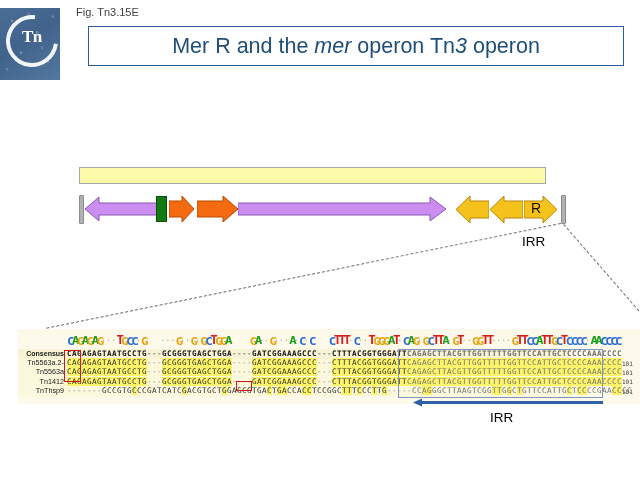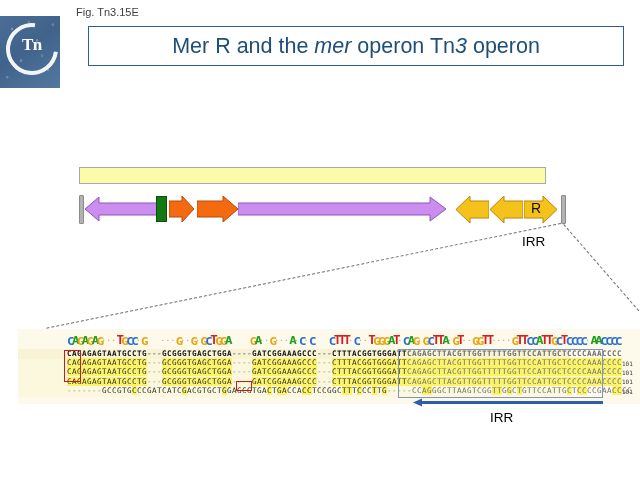--- a/index.html
+++ b/index.html
@@ -4,21 +4,21 @@
 <style>
   html,body{margin:0;padding:0;}
   body{
     width:640px;height:480px;overflow:hidden;position:relative;
     background:#ffffff;
     font-family:"Liberation Sans", sans-serif;
   }
 
   
   #logo{
-    position:absolute;left:0;top:16px;width:60px;height:72px;
+    position:absolute;left:0;top:8px;width:60px;height:72px;
     background:
       radial-gradient(circle at 20% 18%, rgba(255,255,255,.30) 0 1.1px, transparent 1.6px),
       radial-gradient(circle at 62% 34%, rgba(255,255,255,.26) 0 1.1px, transparent 1.6px),
       radial-gradient(circle at 35% 62%, rgba(255,255,255,.24) 0 1.1px, transparent 1.6px),
       radial-gradient(circle at 80% 75%, rgba(255,255,255,.22) 0 1.1px, transparent 1.6px),
       radial-gradient(circle at 12% 85%, rgba(255,255,255,.22) 0 1.1px, transparent 1.6px),
       radial-gradient(circle at 88% 12%, rgba(255,255,255,.20) 0 1.1px, transparent 1.6px),
       radial-gradient(circle at 48% 8%,  rgba(255,255,255,.18) 0 1px, transparent 1.5px),
       radial-gradient(circle at 70% 55%, rgba(255,255,255,.18) 0 1px, transparent 1.5px),
       linear-gradient(145deg,#4a6e96 0%,#41638b 45%,#53789f 100%);
@@ -203,20 +203,27 @@
   <div class="leader" style="left:564px;top:224px;width:135px;transform:rotate(49deg);"></div>
 </div>
 
 <div id="aln">
 
   <div id="consensus-band"></div>
   <div id="rows-band"></div>
 
   <div id="logo-row"><span class="bC" style="width:4.95px;transform:scaleY(0.80);transform-origin:bottom;">C</span><span class="bA" style="width:4.95px;transform:scaleY(0.89);transform-origin:bottom;">A</span><span class="bG" style="width:4.95px;transform:scaleY(0.80);transform-origin:bottom;">G</span><span class="bA" style="width:4.95px;transform:scaleY(0.89);transform-origin:bottom;">A</span><span class="bG" style="width:4.95px;transform:scaleY(0.80);transform-origin:bottom;">G</span><span class="bA" style="width:4.95px;transform:scaleY(0.89);transform-origin:bottom;">A</span><span class="bG" style="width:4.95px;transform:scaleY(0.80);transform-origin:bottom;">G</span><span class="bd" style="width:4.95px;font-size:7px;vertical-align:bottom;">.</span><span class="bd" style="width:4.95px;font-size:7px;vertical-align:bottom;">.</span><span class="bd" style="width:4.95px;font-size:7px;vertical-align:bottom;">.</span><span class="bT" style="width:4.95px;transform:scaleY(0.98);transform-origin:bottom;">T</span><span class="bG" style="width:4.95px;transform:scaleY(0.80);transform-origin:bottom;">G</span><span class="bC" style="width:4.95px;transform:scaleY(0.80);transform-origin:bottom;">C</span><span class="bC" style="width:4.95px;transform:scaleY(0.80);transform-origin:bottom;">C</span><span class="bd" style="width:4.95px;font-size:7px;vertical-align:bottom;">.</span><span class="bG" style="width:4.95px;transform:scaleY(0.80);transform-origin:bottom;">G</span><span style="width:4.95px;">&nbsp;</span><span style="width:4.95px;">&nbsp;</span><span style="width:4.95px;">&nbsp;</span><span class="bd" style="width:4.95px;font-size:7px;vertical-align:bottom;">.</span><span class="bd" style="width:4.95px;font-size:7px;vertical-align:bottom;">.</span><span class="bd" style="width:4.95px;font-size:7px;vertical-align:bottom;">.</span><span class="bG" style="width:4.95px;transform:scaleY(0.80);transform-origin:bottom;">G</span><span class="bd" style="width:4.95px;font-size:7px;vertical-align:bottom;">.</span><span class="bd" style="width:4.95px;font-size:7px;vertical-align:bottom;">.</span><span class="bG" style="width:4.95px;transform:scaleY(0.80);transform-origin:bottom;">G</span><span class="bd" style="width:4.95px;font-size:7px;vertical-align:bottom;">.</span><span class="bG" style="width:4.95px;transform:scaleY(0.80);transform-origin:bottom;">G</span><span class="bC" style="width:4.95px;transform:scaleY(0.80);transform-origin:bottom;">C</span><span class="bT" style="width:4.95px;transform:scaleY(0.98);transform-origin:bottom;">T</span><span class="bG" style="width:4.95px;transform:scaleY(0.80);transform-origin:bottom;">G</span><span class="bG" style="width:4.95px;transform:scaleY(0.80);transform-origin:bottom;">G</span><span class="bA" style="width:4.95px;transform:scaleY(0.89);transform-origin:bottom;">A</span><span style="width:4.95px;">&nbsp;</span><span style="width:4.95px;">&nbsp;</span><span style="width:4.95px;">&nbsp;</span><span style="width:4.95px;">&nbsp;</span><span class="bG" style="width:4.95px;transform:scaleY(0.80);transform-origin:bottom;">G</span><span class="bA" style="width:4.95px;transform:scaleY(0.89);transform-origin:bottom;">A</span><span class="bd" style="width:4.95px;font-size:7px;vertical-align:bottom;">.</span><span class="bd" style="width:4.95px;font-size:7px;vertical-align:bottom;">.</span><span class="bG" style="width:4.95px;transform:scaleY(0.80);transform-origin:bottom;">G</span><span class="bd" style="width:4.95px;font-size:7px;vertical-align:bottom;">.</span><span class="bd" style="width:4.95px;font-size:7px;vertical-align:bottom;">.</span><span class="bd" style="width:4.95px;font-size:7px;vertical-align:bottom;">.</span><span class="bA" style="width:4.95px;transform:scaleY(0.89);transform-origin:bottom;">A</span><span class="bd" style="width:4.95px;font-size:7px;vertical-align:bottom;">.</span><span class="bC" style="width:4.95px;transform:scaleY(0.80);transform-origin:bottom;">C</span><span class="bd" style="width:4.95px;font-size:7px;vertical-align:bottom;">.</span><span class="bC" style="width:4.95px;transform:scaleY(0.80);transform-origin:bottom;">C</span><span style="width:4.95px;">&nbsp;</span><span style="width:4.95px;">&nbsp;</span><span style="width:4.95px;">&nbsp;</span><span class="bC" style="width:4.95px;transform:scaleY(0.80);transform-origin:bottom;">C</span><span class="bT" style="width:4.95px;transform:scaleY(0.98);transform-origin:bottom;">T</span><span class="bT" style="width:4.95px;transform:scaleY(0.98);transform-origin:bottom;">T</span><span class="bT" style="width:4.95px;transform:scaleY(0.98);transform-origin:bottom;">T</span><span class="bd" style="width:4.95px;font-size:7px;vertical-align:bottom;">.</span><span class="bC" style="width:4.95px;transform:scaleY(0.80);transform-origin:bottom;">C</span><span class="bd" style="width:4.95px;font-size:7px;vertical-align:bottom;">.</span><span class="bd" style="width:4.95px;font-size:7px;vertical-align:bottom;">.</span><span class="bT" style="width:4.95px;transform:scaleY(0.98);transform-origin:bottom;">T</span><span class="bG" style="width:4.95px;transform:scaleY(0.80);transform-origin:bottom;">G</span><span class="bG" style="width:4.95px;transform:scaleY(0.80);transform-origin:bottom;">G</span><span class="bG" style="width:4.95px;transform:scaleY(0.80);transform-origin:bottom;">G</span><span class="bA" style="width:4.95px;transform:scaleY(0.89);transform-origin:bottom;">A</span><span class="bT" style="width:4.95px;transform:scaleY(0.98);transform-origin:bottom;">T</span><span class="bd" style="width:4.95px;font-size:7px;vertical-align:bottom;">.</span><span class="bC" style="width:4.95px;transform:scaleY(0.80);transform-origin:bottom;">C</span><span class="bA" style="width:4.95px;transform:scaleY(0.89);transform-origin:bottom;">A</span><span class="bG" style="width:4.95px;transform:scaleY(0.80);transform-origin:bottom;">G</span><span class="bd" style="width:4.95px;font-size:7px;vertical-align:bottom;">.</span><span class="bG" style="width:4.95px;transform:scaleY(0.80);transform-origin:bottom;">G</span><span class="bC" style="width:4.95px;transform:scaleY(0.80);transform-origin:bottom;">C</span><span class="bT" style="width:4.95px;transform:scaleY(0.98);transform-origin:bottom;">T</span><span class="bT" style="width:4.95px;transform:scaleY(0.98);transform-origin:bottom;">T</span><span class="bA" style="width:4.95px;transform:scaleY(0.89);transform-origin:bottom;">A</span><span class="bd" style="width:4.95px;font-size:7px;vertical-align:bottom;">.</span><span class="bG" style="width:4.95px;transform:scaleY(0.80);transform-origin:bottom;">G</span><span class="bT" style="width:4.95px;transform:scaleY(0.98);transform-origin:bottom;">T</span><span class="bd" style="width:4.95px;font-size:7px;vertical-align:bottom;">.</span><span class="bd" style="width:4.95px;font-size:7px;vertical-align:bottom;">.</span><span class="bG" style="width:4.95px;transform:scaleY(0.80);transform-origin:bottom;">G</span><span class="bG" style="width:4.95px;transform:scaleY(0.80);transform-origin:bottom;">G</span><span class="bT" style="width:4.95px;transform:scaleY(0.98);transform-origin:bottom;">T</span><span class="bT" style="width:4.95px;transform:scaleY(0.98);transform-origin:bottom;">T</span><span class="bd" style="width:4.95px;font-size:7px;vertical-align:bottom;">.</span><span class="bd" style="width:4.95px;font-size:7px;vertical-align:bottom;">.</span><span class="bd" style="width:4.95px;font-size:7px;vertical-align:bottom;">.</span><span class="bd" style="width:4.95px;font-size:7px;vertical-align:bottom;">.</span><span class="bG" style="width:4.95px;transform:scaleY(0.80);transform-origin:bottom;">G</span><span class="bT" style="width:4.95px;transform:scaleY(0.98);transform-origin:bottom;">T</span><span class="bT" style="width:4.95px;transform:scaleY(0.98);transform-origin:bottom;">T</span><span class="bC" style="width:4.95px;transform:scaleY(0.80);transform-origin:bottom;">C</span><span class="bC" style="width:4.95px;transform:scaleY(0.80);transform-origin:bottom;">C</span><span class="bA" style="width:4.95px;transform:scaleY(0.89);transform-origin:bottom;">A</span><span class="bT" style="width:4.95px;transform:scaleY(0.98);transform-origin:bottom;">T</span><span class="bT" style="width:4.95px;transform:scaleY(0.98);transform-origin:bottom;">T</span><span class="bG" style="width:4.95px;transform:scaleY(0.80);transform-origin:bottom;">G</span><span class="bC" style="width:4.95px;transform:scaleY(0.80);transform-origin:bottom;">C</span><span class="bT" style="width:4.95px;transform:scaleY(0.98);transform-origin:bottom;">T</span><span class="bC" style="width:4.95px;transform:scaleY(0.80);transform-origin:bottom;">C</span><span class="bC" style="width:4.95px;transform:scaleY(0.80);transform-origin:bottom;">C</span><span class="bC" style="width:4.95px;transform:scaleY(0.80);transform-origin:bottom;">C</span><span class="bC" style="width:4.95px;transform:scaleY(0.80);transform-origin:bottom;">C</span><span class="bd" style="width:4.95px;font-size:7px;vertical-align:bottom;">.</span><span class="bA" style="width:4.95px;transform:scaleY(0.89);transform-origin:bottom;">A</span><span class="bA" style="width:4.95px;transform:scaleY(0.89);transform-origin:bottom;">A</span><span class="bC" style="width:4.95px;transform:scaleY(0.80);transform-origin:bottom;">C</span><span class="bC" style="width:4.95px;transform:scaleY(0.80);transform-origin:bottom;">C</span><span class="bC" style="width:4.95px;transform:scaleY(0.80);transform-origin:bottom;">C</span><span class="bC" style="width:4.95px;transform:scaleY(0.80);transform-origin:bottom;">C</span></div>
 
+  <div id="names">
+    <div class="nm hdr">Consensus</div>
+    <div class="nm">Tn5563a.2-</div>
+    <div class="nm">Tn5563a</div>
+    <div class="nm">Tn1412</div>
+    <div class="nm">TnThsp9</div>
+  </div>
 
   <div id="seqwrap">
     <div class="seqrow cons"><span class="" style="">C</span><span class="" style="">A</span><span class="" style="">G</span><span class="" style="">A</span><span class="" style="">G</span><span class="" style="">A</span><span class="" style="">G</span><span class="" style="">T</span><span class="" style="">A</span><span class="" style="">A</span><span class="" style="">T</span><span class="" style="">G</span><span class="" style="">C</span><span class="" style="">C</span><span class="" style="">T</span><span class="" style="">G</span><span class="" style="color:#8f8f8f;">-</span><span class="" style="color:#8f8f8f;">-</span><span class="" style="color:#8f8f8f;">-</span><span class="" style="">G</span><span class="" style="">C</span><span class="" style="">G</span><span class="" style="">G</span><span class="" style="">G</span><span class="" style="">T</span><span class="" style="">G</span><span class="" style="">A</span><span class="" style="">G</span><span class="" style="">C</span><span class="" style="">T</span><span class="" style="">G</span><span class="" style="">G</span><span class="" style="">A</span><span class="" style="color:#8f8f8f;">-</span><span class="" style="color:#8f8f8f;">-</span><span class="" style="color:#8f8f8f;">-</span><span class="" style="color:#8f8f8f;">-</span><span class="" style="">G</span><span class="" style="">A</span><span class="" style="">T</span><span class="" style="">C</span><span class="" style="">G</span><span class="" style="">G</span><span class="" style="">A</span><span class="" style="">A</span><span class="" style="">A</span><span class="" style="">G</span><span class="" style="">C</span><span class="" style="">C</span><span class="" style="">C</span><span class="" style="color:#8f8f8f;">-</span><span class="" style="color:#8f8f8f;">-</span><span class="" style="color:#8f8f8f;">-</span><span class="" style="">C</span><span class="" style="">T</span><span class="" style="">T</span><span class="" style="">T</span><span class="" style="">A</span><span class="" style="">C</span><span class="" style="">G</span><span class="" style="">G</span><span class="" style="">T</span><span class="" style="">G</span><span class="" style="">G</span><span class="" style="">G</span><span class="" style="">A</span><span class="" style="">T</span><span class="" style="">T</span><span class="" style="color:#6e6e6e;">C</span><span class="" style="color:#6e6e6e;">A</span><span class="" style="color:#6e6e6e;">G</span><span class="" style="color:#6e6e6e;">A</span><span class="" style="color:#6e6e6e;">G</span><span class="" style="color:#6e6e6e;">C</span><span class="" style="color:#6e6e6e;">T</span><span class="" style="color:#6e6e6e;">T</span><span class="" style="color:#6e6e6e;">A</span><span class="" style="color:#6e6e6e;">C</span><span class="" style="color:#6e6e6e;">G</span><span class="" style="color:#6e6e6e;">T</span><span class="" style="color:#6e6e6e;">T</span><span class="" style="color:#6e6e6e;">G</span><span class="" style="color:#6e6e6e;">G</span><span class="" style="color:#6e6e6e;">T</span><span class="" style="color:#6e6e6e;">T</span><span class="" style="color:#6e6e6e;">T</span><span class="" style="color:#6e6e6e;">T</span><span class="" style="color:#6e6e6e;">T</span><span class="" style="color:#6e6e6e;">G</span><span class="" style="color:#6e6e6e;">G</span><span class="" style="color:#6e6e6e;">T</span><span class="" style="color:#6e6e6e;">T</span><span class="" style="color:#6e6e6e;">C</span><span class="" style="color:#6e6e6e;">C</span><span class="" style="color:#6e6e6e;">A</span><span class="" style="color:#6e6e6e;">T</span><span class="" style="color:#6e6e6e;">T</span><span class="" style="color:#6e6e6e;">G</span><span class="" style="color:#6e6e6e;">C</span><span class="" style="color:#6e6e6e;">T</span><span class="" style="color:#6e6e6e;">C</span><span class="" style="color:#6e6e6e;">C</span><span class="" style="color:#6e6e6e;">C</span><span class="" style="color:#6e6e6e;">C</span><span class="" style="color:#6e6e6e;">A</span><span class="" style="color:#6e6e6e;">A</span><span class="" style="color:#6e6e6e;">A</span><span class="" style="color:#6e6e6e;">C</span><span class="" style="color:#6e6e6e;">C</span><span class="" style="color:#6e6e6e;">C</span><span class="" style="color:#6e6e6e;">C</span></div>
     <div class="seqrow"><span class="hl" style="">C</span><span class="hl" style="">A</span><span class="hl" style="">G</span><span class="hl" style="">A</span><span class="hl" style="">G</span><span class="hl" style="">A</span><span class="hl" style="">G</span><span class="hl" style="">T</span><span class="hl" style="">A</span><span class="hl" style="">A</span><span class="hl" style="">T</span><span class="hl" style="">G</span><span class="hl" style="">C</span><span class="hl" style="">C</span><span class="hl" style="">T</span><span class="hl" style="">G</span><span class="" style="color:#8f8f8f;">-</span><span class="" style="color:#8f8f8f;">-</span><span class="" style="color:#8f8f8f;">-</span><span class="hl" style="">G</span><span class="hl" style="">C</span><span class="hl" style="">G</span><span class="hl" style="">G</span><span class="hl" style="">G</span><span class="hl" style="">T</span><span class="hl" style="">G</span><span class="hl" style="">A</span><span class="hl" style="">G</span><span class="hl" style="">C</span><span class="hl" style="">T</span><span class="hl" style="">G</span><span class="hl" style="">G</span><span class="hl" style="">A</span><span class="" style="color:#8f8f8f;">-</span><span class="" style="color:#8f8f8f;">-</span><span class="" style="color:#8f8f8f;">-</span><span class="" style="color:#8f8f8f;">-</span><span class="hl" style="">G</span><span class="hl" style="">A</span><span class="hl" style="">T</span><span class="hl" style="">C</span><span class="hl" style="">G</span><span class="hl" style="">G</span><span class="hl" style="">A</span><span class="hl" style="">A</span><span class="hl" style="">A</span><span class="hl" style="">G</span><span class="hl" style="">C</span><span class="hl" style="">C</span><span class="hl" style="">C</span><span class="" style="color:#8f8f8f;">-</span><span class="" style="color:#8f8f8f;">-</span><span class="" style="color:#8f8f8f;">-</span><span class="hl" style="">C</span><span class="hl" style="">T</span><span class="hl" style="">T</span><span class="hl" style="">T</span><span class="hl" style="">A</span><span class="hl" style="">C</span><span class="hl" style="">G</span><span class="hl" style="">G</span><span class="hl" style="">T</span><span class="hl" style="">G</span><span class="hl" style="">G</span><span class="hl" style="">G</span><span class="hl" style="">A</span><span class="hl" style="">T</span><span class="hl" style="">T</span><span class="hl" style="color:#6e6e6e;">C</span><span class="hl" style="color:#6e6e6e;">A</span><span class="hl" style="color:#6e6e6e;">G</span><span class="hl" style="color:#6e6e6e;">A</span><span class="hl" style="color:#6e6e6e;">G</span><span class="hl" style="color:#6e6e6e;">C</span><span class="hl" style="color:#6e6e6e;">T</span><span class="hl" style="color:#6e6e6e;">T</span><span class="hl" style="color:#6e6e6e;">A</span><span class="hl" style="color:#6e6e6e;">C</span><span class="hl" style="color:#6e6e6e;">G</span><span class="hl" style="color:#6e6e6e;">T</span><span class="hl" style="color:#6e6e6e;">T</span><span class="hl" style="color:#6e6e6e;">G</span><span class="hl" style="color:#6e6e6e;">G</span><span class="hl" style="color:#6e6e6e;">T</span><span class="hl" style="color:#6e6e6e;">T</span><span class="hl" style="color:#6e6e6e;">T</span><span class="hl" style="color:#6e6e6e;">T</span><span class="hl" style="color:#6e6e6e;">T</span><span class="hl" style="color:#6e6e6e;">G</span><span class="hl" style="color:#6e6e6e;">G</span><span class="hl" style="color:#6e6e6e;">T</span><span class="hl" style="color:#6e6e6e;">T</span><span class="hl" style="color:#6e6e6e;">C</span><span class="hl" style="color:#6e6e6e;">C</span><span class="hl" style="color:#6e6e6e;">A</span><span class="hl" style="color:#6e6e6e;">T</span><span class="hl" style="color:#6e6e6e;">T</span><span class="hl" style="color:#6e6e6e;">G</span><span class="hl" style="color:#6e6e6e;">C</span><span class="hl" style="color:#6e6e6e;">T</span><span class="hl" style="color:#6e6e6e;">C</span><span class="hl" style="color:#6e6e6e;">C</span><span class="hl" style="color:#6e6e6e;">C</span><span class="hl" style="color:#6e6e6e;">C</span><span class="hl" style="color:#6e6e6e;">A</span><span class="hl" style="color:#6e6e6e;">A</span><span class="hl" style="color:#6e6e6e;">A</span><span class="hl" style="color:#6e6e6e;">C</span><span class="hl" style="color:#6e6e6e;">C</span><span class="hl" style="color:#6e6e6e;">C</span><span class="hl" style="color:#6e6e6e;">C</span></div>
     <div class="seqrow"><span class="hl" style="">C</span><span class="hl" style="">A</span><span class="hl" style="">G</span><span class="hl" style="">A</span><span class="hl" style="">G</span><span class="hl" style="">A</span><span class="hl" style="">G</span><span class="hl" style="">T</span><span class="hl" style="">A</span><span class="hl" style="">A</span><span class="hl" style="">T</span><span class="hl" style="">G</span><span class="hl" style="">C</span><span class="hl" style="">C</span><span class="hl" style="">T</span><span class="hl" style="">G</span><span class="" style="color:#8f8f8f;">-</span><span class="" style="color:#8f8f8f;">-</span><span class="" style="color:#8f8f8f;">-</span><span class="hl" style="">G</span><span class="hl" style="">C</span><span class="hl" style="">G</span><span class="hl" style="">G</span><span class="hl" style="">G</span><span class="hl" style="">T</span><span class="hl" style="">G</span><span class="hl" style="">A</span><span class="hl" style="">G</span><span class="hl" style="">C</span><span class="hl" style="">T</span><span class="hl" style="">G</span><span class="hl" style="">G</span><span class="hl" style="">A</span><span class="" style="color:#8f8f8f;">-</span><span class="" style="color:#8f8f8f;">-</span><span class="" style="color:#8f8f8f;">-</span><span class="" style="color:#8f8f8f;">-</span><span class="hl" style="">G</span><span class="hl" style="">A</span><span class="hl" style="">T</span><span class="hl" style="">C</span><span class="hl" style="">G</span><span class="hl" style="">G</span><span class="hl" style="">A</span><span class="hl" style="">A</span><span class="hl" style="">A</span><span class="hl" style="">G</span><span class="hl" style="">C</span><span class="hl" style="">C</span><span class="hl" style="">C</span><span class="" style="color:#8f8f8f;">-</span><span class="" style="color:#8f8f8f;">-</span><span class="" style="color:#8f8f8f;">-</span><span class="hl" style="">C</span><span class="hl" style="">T</span><span class="hl" style="">T</span><span class="hl" style="">T</span><span class="hl" style="">A</span><span class="hl" style="">C</span><span class="hl" style="">G</span><span class="hl" style="">G</span><span class="hl" style="">T</span><span class="hl" style="">G</span><span class="hl" style="">G</span><span class="hl" style="">G</span><span class="hl" style="">A</span><span class="hl" style="">T</span><span class="hl" style="">T</span><span class="hl" style="color:#6e6e6e;">C</span><span class="hl" style="color:#6e6e6e;">A</span><span class="hl" style="color:#6e6e6e;">G</span><span class="hl" style="color:#6e6e6e;">A</span><span class="hl" style="color:#6e6e6e;">G</span><span class="hl" style="color:#6e6e6e;">C</span><span class="hl" style="color:#6e6e6e;">T</span><span class="hl" style="color:#6e6e6e;">T</span><span class="hl" style="color:#6e6e6e;">A</span><span class="hl" style="color:#6e6e6e;">C</span><span class="hl" style="color:#6e6e6e;">G</span><span class="hl" style="color:#6e6e6e;">T</span><span class="hl" style="color:#6e6e6e;">T</span><span class="hl" style="color:#6e6e6e;">G</span><span class="hl" style="color:#6e6e6e;">G</span><span class="hl" style="color:#6e6e6e;">T</span><span class="hl" style="color:#6e6e6e;">T</span><span class="hl" style="color:#6e6e6e;">T</span><span class="hl" style="color:#6e6e6e;">T</span><span class="hl" style="color:#6e6e6e;">T</span><span class="hl" style="color:#6e6e6e;">G</span><span class="hl" style="color:#6e6e6e;">G</span><span class="hl" style="color:#6e6e6e;">T</span><span class="hl" style="color:#6e6e6e;">T</span><span class="hl" style="color:#6e6e6e;">C</span><span class="hl" style="color:#6e6e6e;">C</span><span class="hl" style="color:#6e6e6e;">A</span><span class="hl" style="color:#6e6e6e;">T</span><span class="hl" style="color:#6e6e6e;">T</span><span class="hl" style="color:#6e6e6e;">G</span><span class="hl" style="color:#6e6e6e;">C</span><span class="hl" style="color:#6e6e6e;">T</span><span class="hl" style="color:#6e6e6e;">C</span><span class="hl" style="color:#6e6e6e;">C</span><span class="hl" style="color:#6e6e6e;">C</span><span class="hl" style="color:#6e6e6e;">C</span><span class="hl" style="color:#6e6e6e;">A</span><span class="hl" style="color:#6e6e6e;">A</span><span class="hl" style="color:#6e6e6e;">A</span><span class="hl" style="color:#6e6e6e;">C</span><span class="hl" style="color:#6e6e6e;">C</span><span class="hl" style="color:#6e6e6e;">C</span><span class="hl" style="color:#6e6e6e;">C</span></div>
     <div class="seqrow"><span class="hl" style="">C</span><span class="hl" style="">A</span><span class="hl" style="">G</span><span class="hl" style="">A</span><span class="hl" style="">G</span><span class="hl" style="">A</span><span class="hl" style="">G</span><span class="hl" style="">T</span><span class="hl" style="">A</span><span class="hl" style="">A</span><span class="hl" style="">T</span><span class="hl" style="">G</span><span class="hl" style="">C</span><span class="hl" style="">C</span><span class="hl" style="">T</span><span class="hl" style="">G</span><span class="" style="color:#8f8f8f;">-</span><span class="" style="color:#8f8f8f;">-</span><span class="" style="color:#8f8f8f;">-</span><span class="hl" style="">G</span><span class="hl" style="">C</span><span class="hl" style="">G</span><span class="hl" style="">G</span><span class="hl" style="">G</span><span class="hl" style="">T</span><span class="hl" style="">G</span><span class="hl" style="">A</span><span class="hl" style="">G</span><span class="hl" style="">C</span><span class="hl" style="">T</span><span class="hl" style="">G</span><span class="hl" style="">G</span><span class="hl" style="">A</span><span class="" style="color:#8f8f8f;">-</span><span class="" style="color:#8f8f8f;">-</span><span class="" style="color:#8f8f8f;">-</span><span class="" style="color:#8f8f8f;">-</span><span class="hl" style="">G</span><span class="hl" style="">A</span><span class="hl" style="">T</span><span class="hl" style="">C</span><span class="hl" style="">G</span><span class="hl" style="">G</span><span class="hl" style="">A</span><span class="hl" style="">A</span><span class="hl" style="">A</span><span class="hl" style="">G</span><span class="hl" style="">C</span><span class="hl" style="">C</span><span class="hl" style="">C</span><span class="" style="color:#8f8f8f;">-</span><span class="" style="color:#8f8f8f;">-</span><span class="" style="color:#8f8f8f;">-</span><span class="hl" style="">C</span><span class="hl" style="">T</span><span class="hl" style="">T</span><span class="hl" style="">T</span><span class="hl" style="">A</span><span class="hl" style="">C</span><span class="hl" style="">G</span><span class="hl" style="">G</span><span class="hl" style="">T</span><span class="hl" style="">G</span><span class="hl" style="">G</span><span class="hl" style="">G</span><span class="hl" style="">A</span><span class="hl" style="">T</span><span class="hl" style="">T</span><span class="hl" style="color:#6e6e6e;">C</span><span class="hl" style="color:#6e6e6e;">A</span><span class="hl" style="color:#6e6e6e;">G</span><span class="hl" style="color:#6e6e6e;">A</span><span class="hl" style="color:#6e6e6e;">G</span><span class="hl" style="color:#6e6e6e;">C</span><span class="hl" style="color:#6e6e6e;">T</span><span class="hl" style="color:#6e6e6e;">T</span><span class="hl" style="color:#6e6e6e;">A</span><span class="hl" style="color:#6e6e6e;">C</span><span class="hl" style="color:#6e6e6e;">G</span><span class="hl" style="color:#6e6e6e;">T</span><span class="hl" style="color:#6e6e6e;">T</span><span class="hl" style="color:#6e6e6e;">G</span><span class="hl" style="color:#6e6e6e;">G</span><span class="hl" style="color:#6e6e6e;">T</span><span class="hl" style="color:#6e6e6e;">T</span><span class="hl" style="color:#6e6e6e;">T</span><span class="hl" style="color:#6e6e6e;">T</span><span class="hl" style="color:#6e6e6e;">T</span><span class="hl" style="color:#6e6e6e;">G</span><span class="hl" style="color:#6e6e6e;">G</span><span class="hl" style="color:#6e6e6e;">T</span><span class="hl" style="color:#6e6e6e;">T</span><span class="hl" style="color:#6e6e6e;">C</span><span class="hl" style="color:#6e6e6e;">C</span><span class="hl" style="color:#6e6e6e;">A</span><span class="hl" style="color:#6e6e6e;">T</span><span class="hl" style="color:#6e6e6e;">T</span><span class="hl" style="color:#6e6e6e;">G</span><span class="hl" style="color:#6e6e6e;">C</span><span class="hl" style="color:#6e6e6e;">T</span><span class="hl" style="color:#6e6e6e;">C</span><span class="hl" style="color:#6e6e6e;">C</span><span class="hl" style="color:#6e6e6e;">C</span><span class="hl" style="color:#6e6e6e;">C</span><span class="hl" style="color:#6e6e6e;">A</span><span class="hl" style="color:#6e6e6e;">A</span><span class="hl" style="color:#6e6e6e;">A</span><span class="hl" style="color:#6e6e6e;">C</span><span class="hl" style="color:#6e6e6e;">C</span><span class="hl" style="color:#6e6e6e;">C</span><span class="hl" style="color:#6e6e6e;">C</span></div>
     <div class="seqrow"><span class="" style="color:#8f8f8f;">-</span><span class="" style="color:#8f8f8f;">-</span><span class="" style="color:#8f8f8f;">-</span><span class="" style="color:#8f8f8f;">-</span><span class="" style="color:#8f8f8f;">-</span><span class="" style="color:#8f8f8f;">-</span><span class="" style="color:#8f8f8f;">-</span><span class="" style="">G</span><span class="" style="">C</span><span class="" style="">C</span><span class="" style="">G</span><span class="" style="">T</span><span class="" style="">G</span><span class="hl" style="">C</span><span class="" style="">C</span><span class="" style="">C</span><span class="" style="">G</span><span class="" style="">A</span><span class="" style="">T</span><span class="" style="">C</span><span class="" style="">A</span><span class="" style="">T</span><span class="" style="">C</span><span class="hl" style="">G</span><span class="" style="">A</span><span class="" style="">C</span><span class="" style="">G</span><span class="" style="">T</span><span class="" style="">G</span><span class="" style="">C</span><span class="" style="">T</span><span class="hl" style="">G</span><span class="" style="">G</span><span class="" style="">A</span><span class="" style="">G</span><span class="" style="">C</span><span class="" style="">G</span><span class="" style="">T</span><span class="" style="">G</span><span class="" style="">A</span><span class="hl" style="">C</span><span class="" style="">T</span><span class="hl" style="">G</span><span class="hl" style="">A</span><span class="" style="">C</span><span class="" style="">C</span><span class="" style="">A</span><span class="hl" style="">C</span><span class="hl" style="">C</span><span class="" style="">T</span><span class="" style="">C</span><span class="" style="">C</span><span class="" style="">G</span><span class="" style="">G</span><span class="" style="">C</span><span class="hl" style="">T</span><span class="hl" style="">T</span><span class="" style="">T</span><span class="hl" style="">C</span><span class="" style="">C</span><span class="" style="">C</span><span class="hl" style="">T</span><span class="" style="">T</span><span class="hl" style="">G</span><span class="" style="color:#8f8f8f;">-</span><span class="" style="color:#8f8f8f;">-</span><span class="" style="color:#8f8f8f;">-</span><span class="" style="color:#8f8f8f;">-</span><span class="" style="color:#6e6e6e;color:#8f8f8f;">-</span><span class="" style="color:#6e6e6e;">C</span><span class="" style="color:#6e6e6e;">C</span><span class="hl" style="color:#6e6e6e;">A</span><span class="hl" style="color:#6e6e6e;">G</span><span class="" style="color:#6e6e6e;">G</span><span class="" style="color:#6e6e6e;">G</span><span class="" style="color:#6e6e6e;">C</span><span class="" style="color:#6e6e6e;">T</span><span class="" style="color:#6e6e6e;">T</span><span class="" style="color:#6e6e6e;">A</span><span class="" style="color:#6e6e6e;">A</span><span class="" style="color:#6e6e6e;">G</span><span class="" style="color:#6e6e6e;">T</span><span class="" style="color:#6e6e6e;">C</span><span class="" style="color:#6e6e6e;">G</span><span class="" style="color:#6e6e6e;">G</span><span class="hl" style="color:#6e6e6e;">T</span><span class="hl" style="color:#6e6e6e;">T</span><span class="" style="color:#6e6e6e;">G</span><span class="hl" style="color:#6e6e6e;">G</span><span class="" style="color:#6e6e6e;">C</span><span class="hl" style="color:#6e6e6e;">T</span><span class="" style="color:#6e6e6e;">G</span><span class="" style="color:#6e6e6e;">T</span><span class="" style="color:#6e6e6e;">T</span><span class="" style="color:#6e6e6e;">C</span><span class="" style="color:#6e6e6e;">C</span><span class="" style="color:#6e6e6e;">A</span><span class="" style="color:#6e6e6e;">T</span><span class="" style="color:#6e6e6e;">T</span><span class="" style="color:#6e6e6e;">G</span><span class="hl" style="color:#6e6e6e;">C</span><span class="" style="color:#6e6e6e;">T</span><span class="hl" style="color:#6e6e6e;">C</span><span class="hl" style="color:#6e6e6e;">C</span><span class="" style="color:#6e6e6e;">C</span><span class="" style="color:#6e6e6e;">C</span><span class="" style="color:#6e6e6e;">G</span><span class="" style="color:#6e6e6e;">A</span><span class="" style="color:#6e6e6e;">A</span><span class="hl" style="color:#6e6e6e;">C</span><span class="hl" style="color:#6e6e6e;">C</span><span class="" style="color:#6e6e6e;">C</span><span class="" style="color:#6e6e6e;">C</span></div>
   </div>
 
   <div class="numcol" style="top:30px;">101</div>

